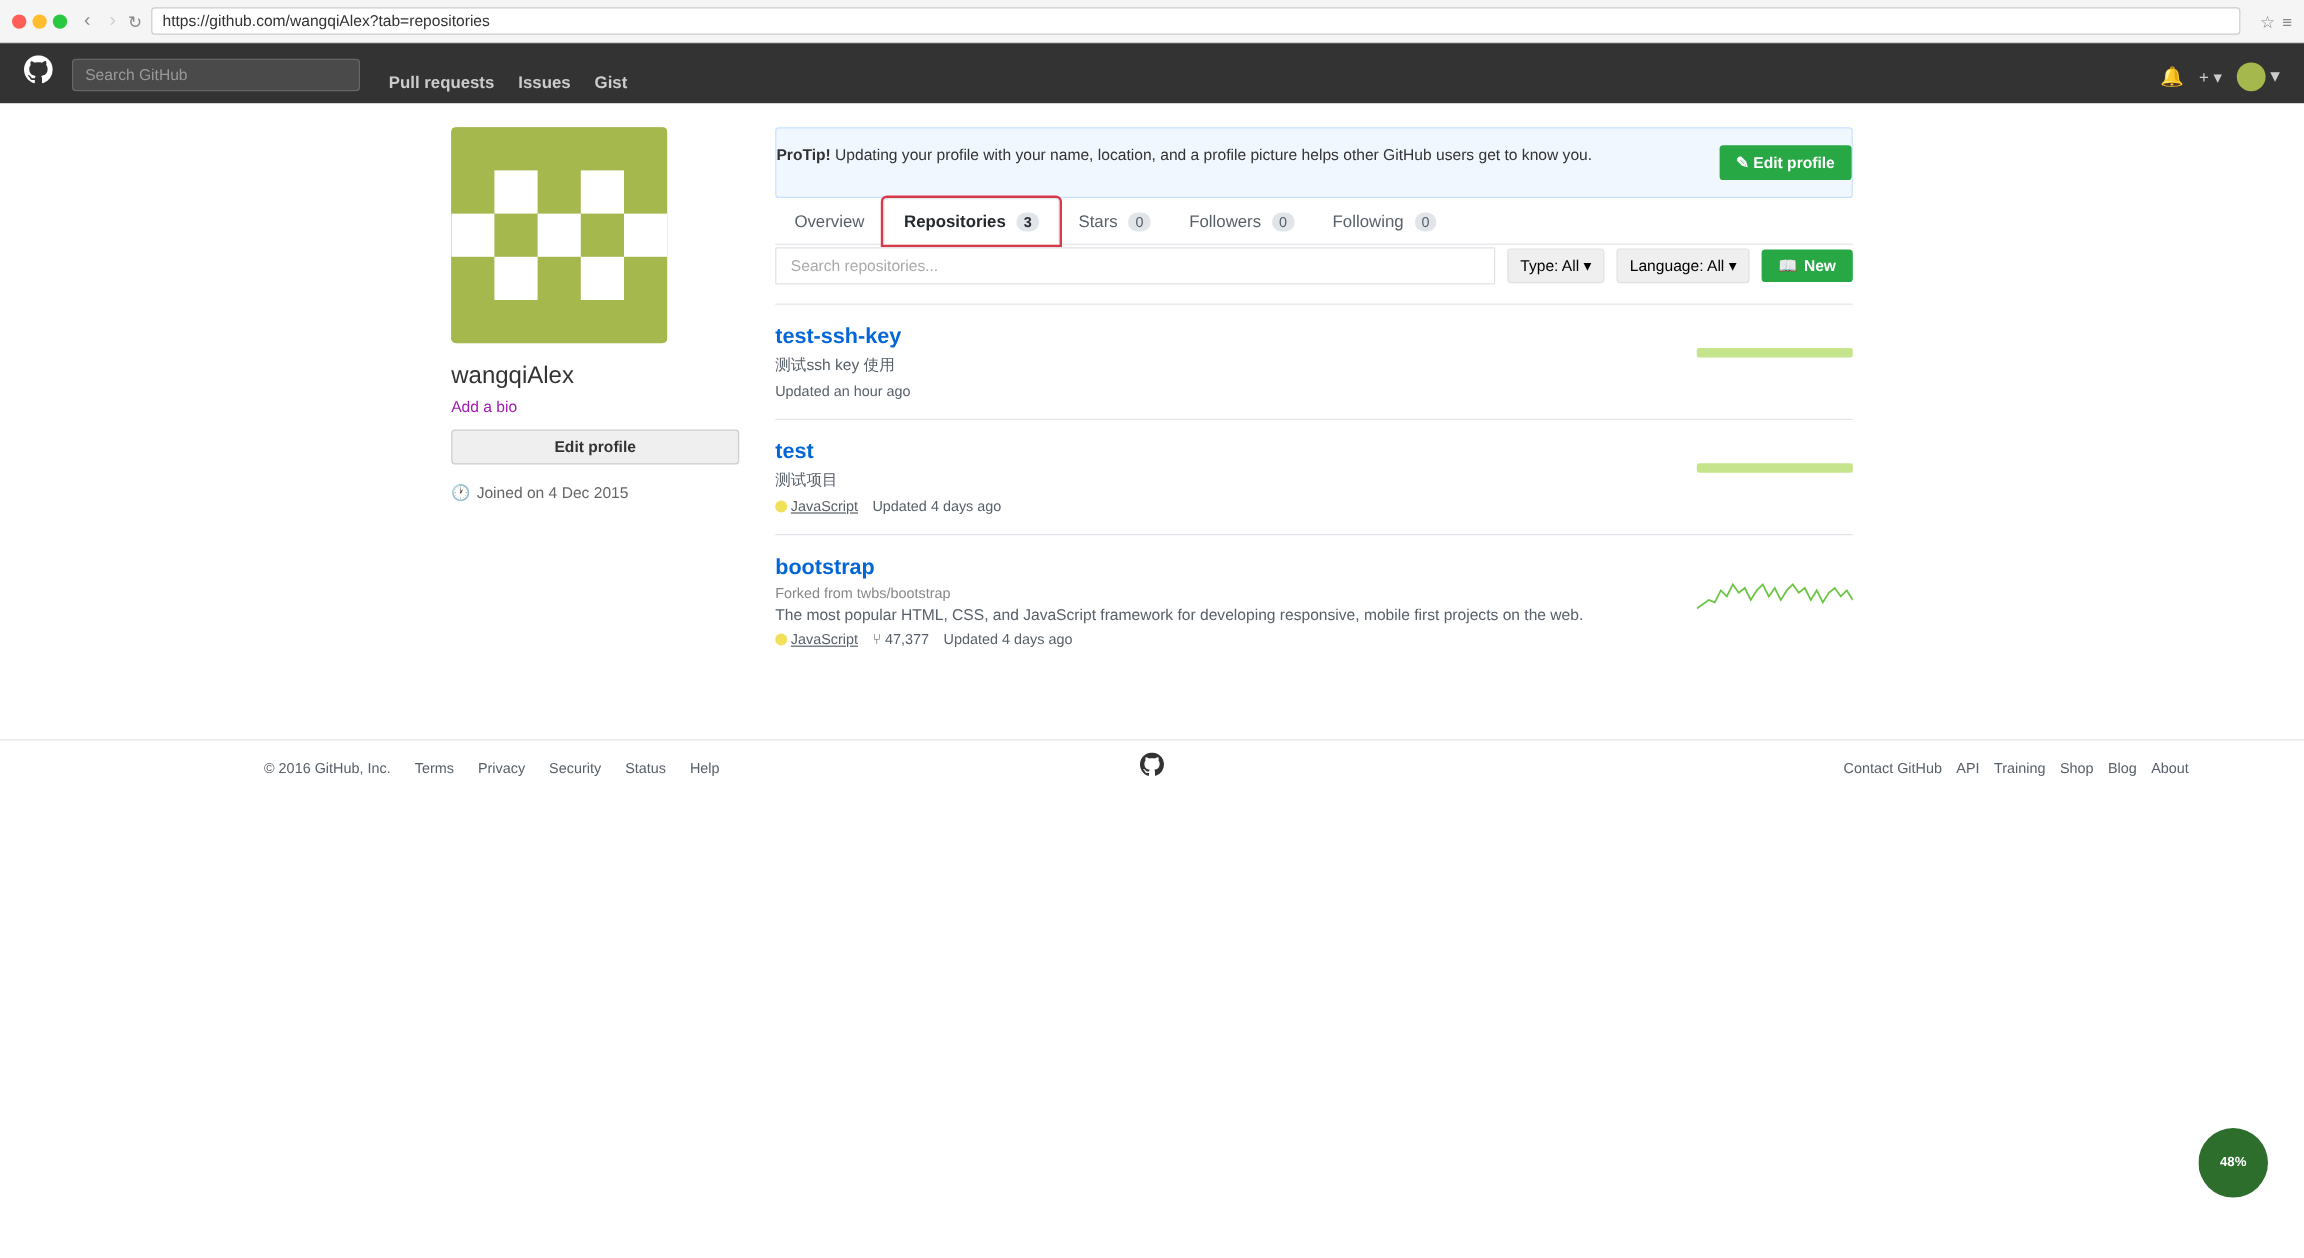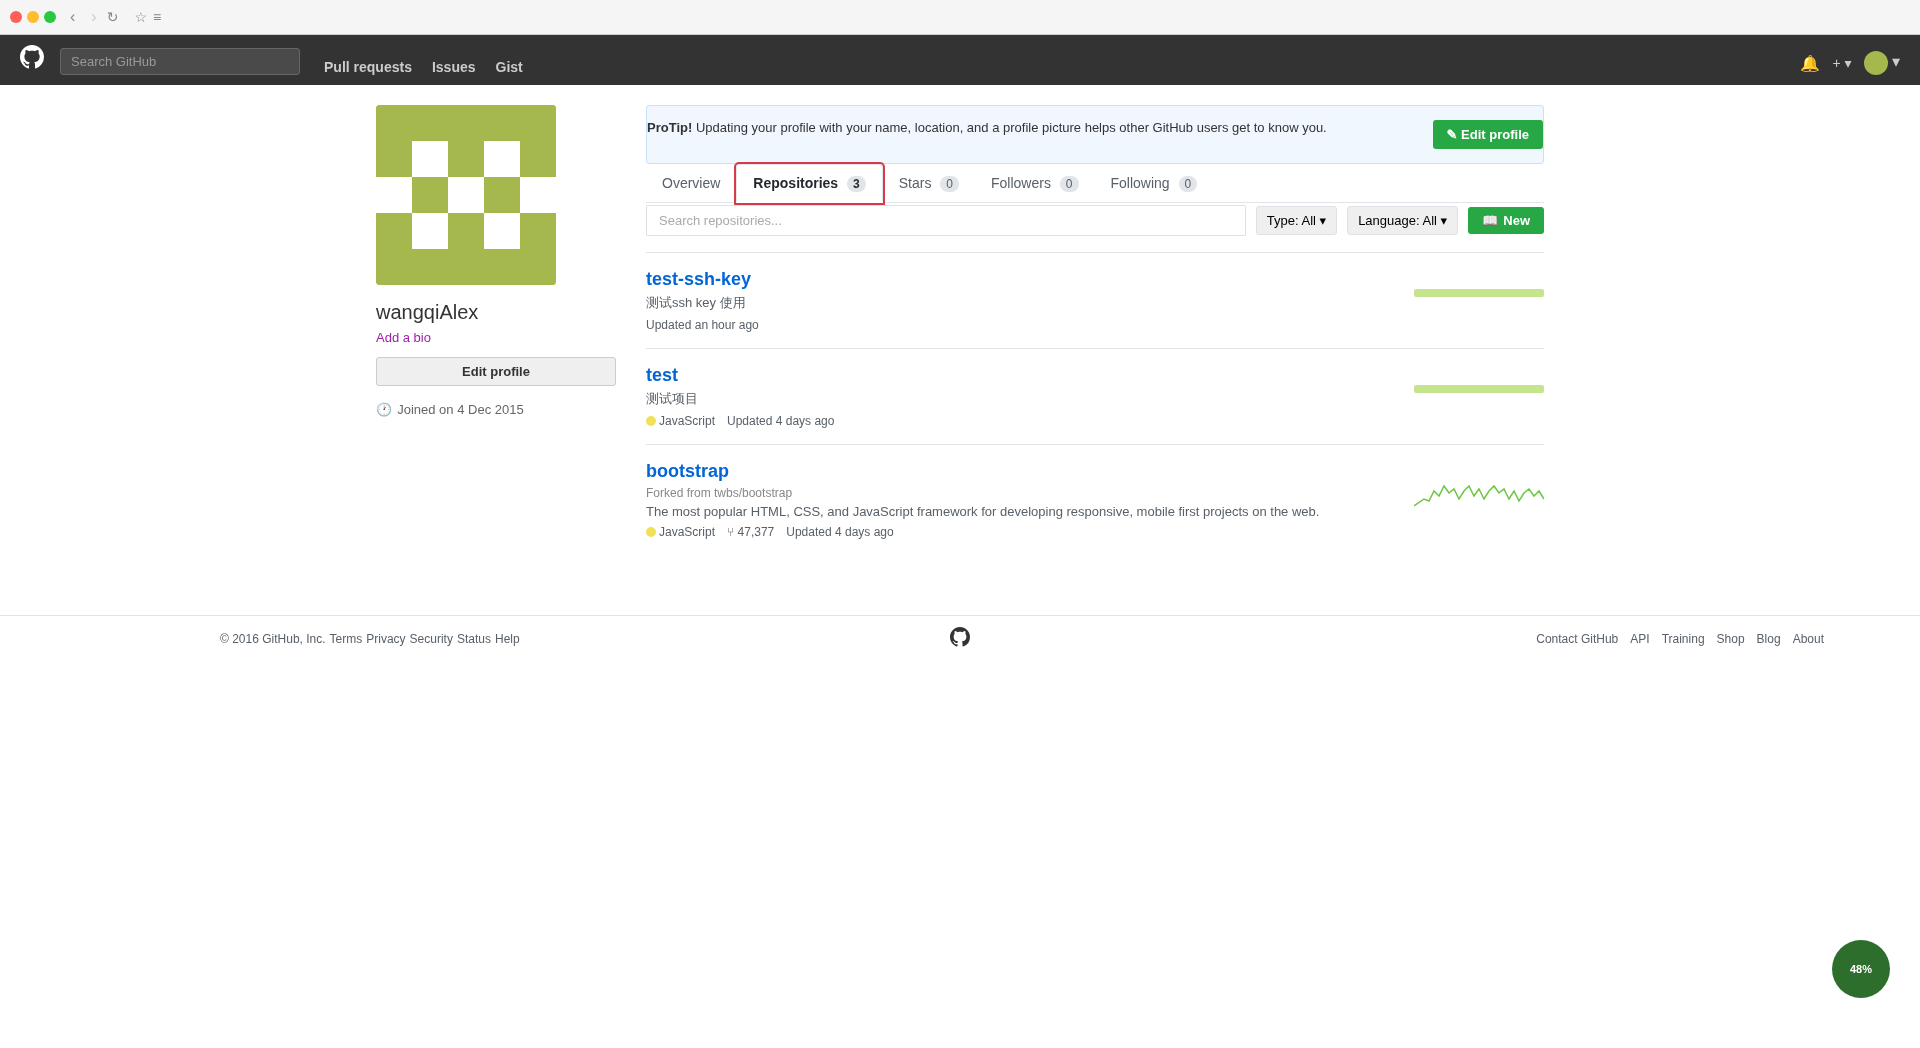--- a/index.html
+++ b/index.html
@@ -257,21 +257,21 @@
       gap: 12px;
     }
     .repo-lang-dot {
       display: inline-block;
       width: 10px;
       height: 10px;
       border-radius: 50%;
       background: #f1e05a;
       margin-right: 3px;
     }
-    .repo-lang { display: flex; align-items: center; }
+    .repo-lang { display: flex; align-items: center; text-decoration: underline; }
     .repo-graph {
       width: 130px;
       height: 40px;
       flex-shrink: 0;
       margin-left: 20px;
       margin-top: 10px;
     }
     .repo-bar {
       width: 130px;
       height: 8px;
@@ -289,21 +289,21 @@
       justify-content: center;
       gap: 0;
       flex-wrap: wrap;
       font-size: 12px;
       color: #586069;
       margin-top: 40px;
       position: relative;
     }
     .footer-left {
       display: flex;
-      gap: 4px;
+      gap: 20px;
       align-items: center;
       margin-right: auto;
       margin-left: 200px;
     }
     .footer-center {
       display: flex;
       gap: 12px;
       position: absolute;
       left: 50%;
       transform: translateX(-50%);
@@ -342,20 +342,21 @@
   <div class="browser-buttons">
     <span class="browser-btn btn-close"></span>
     <span class="browser-btn btn-min"></span>
     <span class="browser-btn btn-max"></span>
   </div>
   <div class="browser-nav">
     <button class="nav-arrow">‹</button>
     <button class="nav-arrow" disabled="">›</button>
     <button class="browser-refresh">↻</button>
   </div>
+  <input class="browser-url-bar" type="text" value="https://github.com/wangqiAlex?tab=repositories" style="">
   <div class="browser-actions">
     <button class="browser-action-btn">☆</button>
     <button class="browser-action-btn">≡</button>
   </div>
 </div>
 
 <div class="gh-header">
   <span class="gh-logo">
     <svg height="24" width="24" viewBox="0 0 16 16" fill="white">
         <path d="M8 0C3.58 0 0 3.58 0 8c0 3.54 2.29 6.53 5.47 7.59.4.07.55-.17.55-.38 0-.19-.01-.82-.01-1.49-2.01.37-2.53-.49-2.69-.94-.09-.23-.48-.94-.82-1.13-.28-.15-.68-.52-.01-.53.63-.01 1.08.58 1.23.82.72 1.21 1.87.87 2.33.66.07-.52.28-.87.51-1.07-1.78-.2-3.64-.89-3.64-3.95 0-.87.31-1.59.82-2.15-.08-.2-.36-1.02.08-2.12 0 0 .67-.21 2.2.82.64-.18 1.32-.27 2-.27.68 0 1.36.09 2 .27 1.53-1.04 2.2-.82 2.2-.82.44 1.1.16 1.92.08 2.12.51.56.82 1.27.82 2.15 0 3.07-1.87 3.75-3.65 3.95.29.25.54.73.54 1.48 0 1.07-.01 1.93-.01 2.2 0 .21.15.46.55.38A8.013 8.013 0 0016 8c0-4.42-3.58-8-8-8z"></path>

